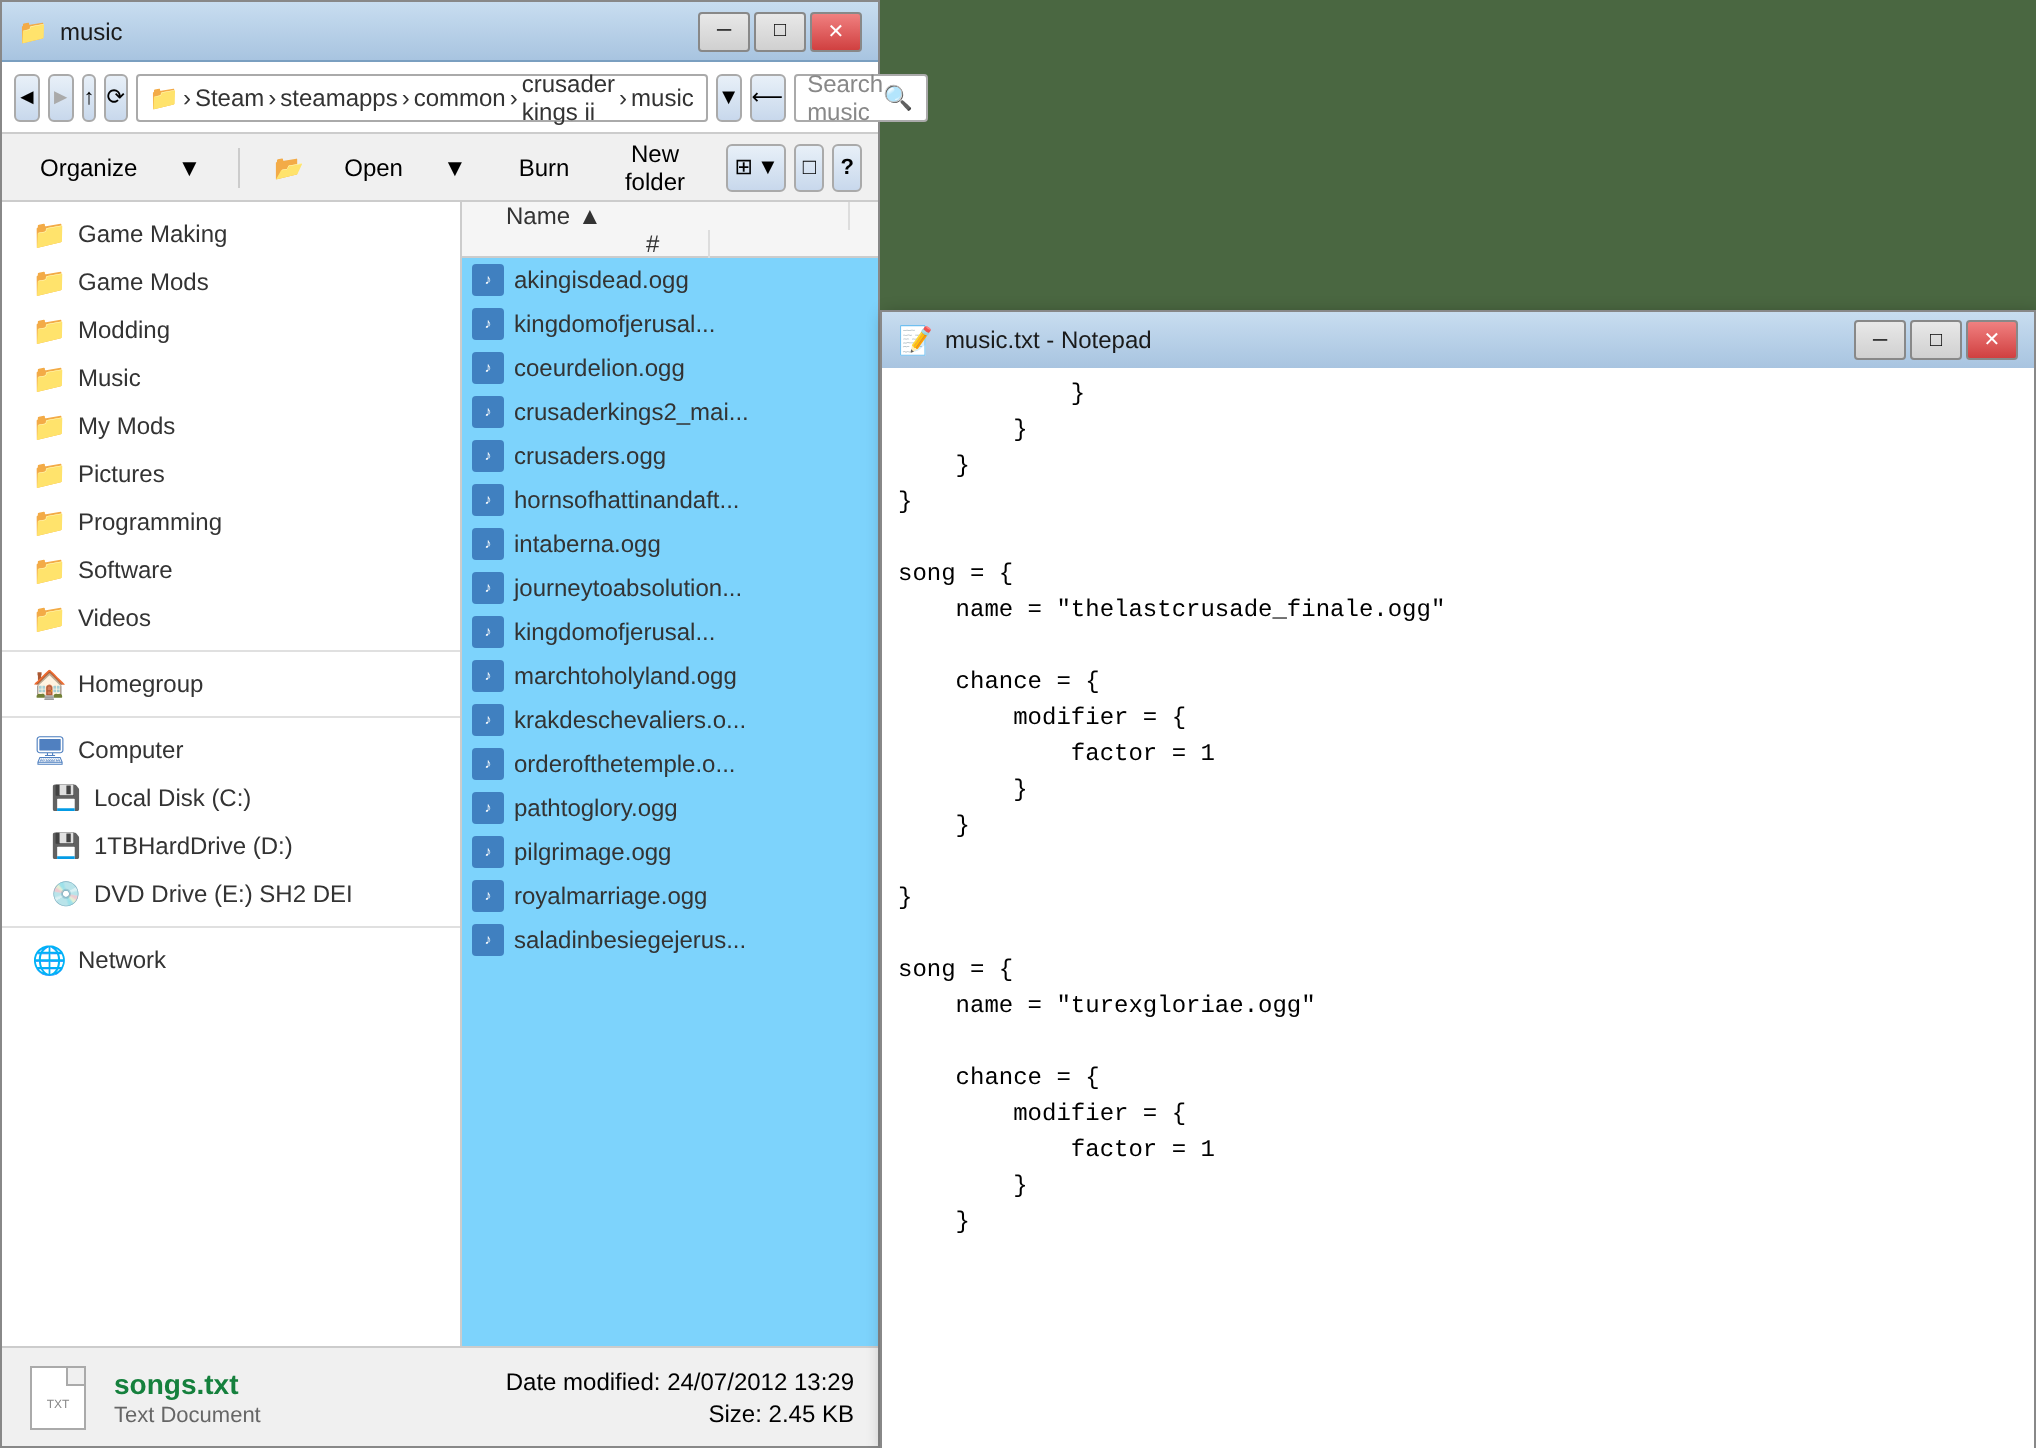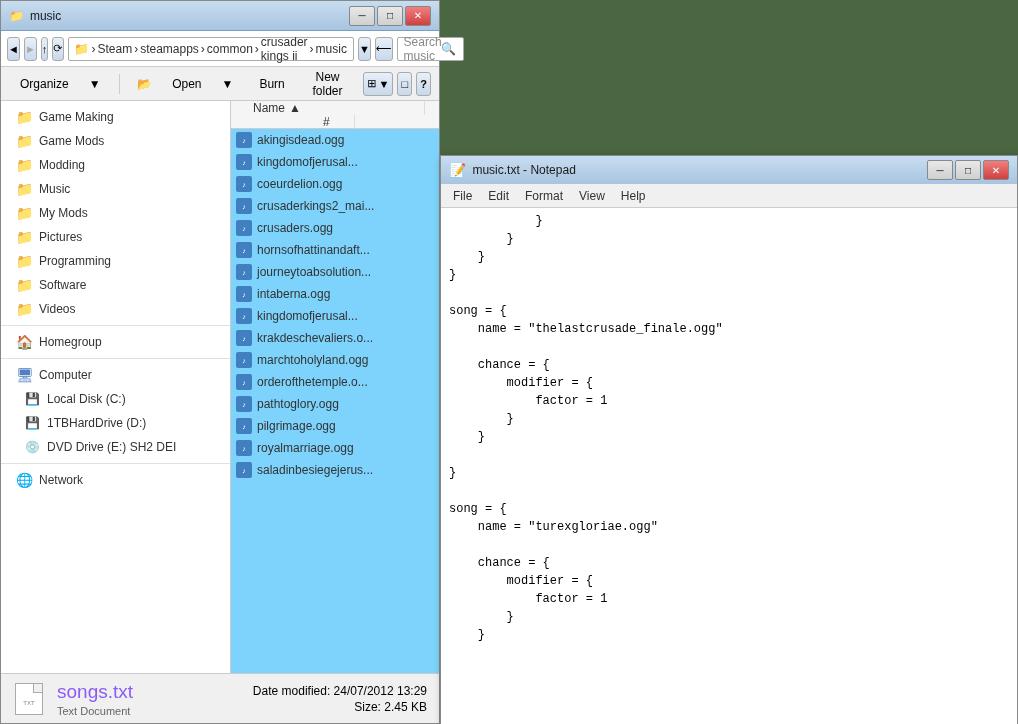--- a/index.html
+++ b/index.html
@@ -248,21 +248,21 @@
     .status-doc-icon::before {
       content: '';
       position: absolute;
       top: 0; right: 0;
       width: 8px; height: 8px;
       background: #f0f0f0;
       border-left: 1px solid #aaa;
       border-bottom: 1px solid #aaa;
     }
     .status-info { display: flex; flex-direction: column; gap: 2px; }
-    .status-filename { font-size: 19px; font-weight: normal; color: #8b5cf6; }
+    .status-filename { font-size: 14px; font-weight: bold; color: #15803d; }
     .status-meta { font-size: 11px; color: #666; }
     .status-right { display: flex; flex-direction: column; gap: 2px; margin-left: auto; text-align: right; }
 
     
     .notepad-window {
       position: absolute;
       top: 155px;
       left: 440px;
       width: 578px;
       height: 570px;
@@ -548,45 +548,45 @@
             <div class="file-item">
       <div class="file-icon">
         <div class="ogg-icon">♪</div>
       </div>
       <span>hornsofhattinandaft...</span>
     </div>
             <div class="file-item">
       <div class="file-icon">
         <div class="ogg-icon">♪</div>
       </div>
+      <span>intaberna.ogg</span>
+    </div>
+            <div class="file-item">
+      <div class="file-icon">
+        <div class="ogg-icon">♪</div>
+      </div>
       <span>journeytoabsolution...</span>
     </div>
             <div class="file-item">
       <div class="file-icon">
         <div class="ogg-icon">♪</div>
       </div>
-      <span>intaberna.ogg</span>
-    </div>
-            <div class="file-item">
-      <div class="file-icon">
-        <div class="ogg-icon">♪</div>
-      </div>
       <span>kingdomofjerusal...</span>
     </div>
             <div class="file-item">
       <div class="file-icon">
         <div class="ogg-icon">♪</div>
       </div>
+      <span>marchtoholyland.ogg</span>
+    </div>
+            <div class="file-item">
+      <div class="file-icon">
+        <div class="ogg-icon">♪</div>
+      </div>
       <span>krakdeschevaliers.o...</span>
-    </div>
-            <div class="file-item">
-      <div class="file-icon">
-        <div class="ogg-icon">♪</div>
-      </div>
-      <span>marchtoholyland.ogg</span>
     </div>
             <div class="file-item">
       <div class="file-icon">
         <div class="ogg-icon">♪</div>
       </div>
       <span>orderofthetemple.o...</span>
     </div>
             <div class="file-item">
       <div class="file-icon">
         <div class="ogg-icon">♪</div>
@@ -646,37 +646,20 @@
       <span class="notepad-icon">📝</span>
       <span>music.txt - Notepad</span>
     </div>
     <div class="title-bar-controls">
       <div class="title-btn">─</div>
       <div class="title-btn">□</div>
       <div class="title-btn close">✕</div>
     </div>
   </div>
 
-  <div class="notepad-menubar">
-    <div class="menu-item">
-      <span>File</span>
-    </div>
-    <div class="menu-item">
-      <span>Edit</span>
-    </div>
-    <div class="menu-item">
-      <span>Format</span>
-    </div>
-    <div class="menu-item">
-      <span>View</span>
-    </div>
-    <div class="menu-item">
-      <span>Help</span>
-    </div>
-  </div>
 
   <div class="notepad-content">            }
         }
     }
 }
 
 song = {
     name = "thelastcrusade_finale.ogg"
 
     chance = {

